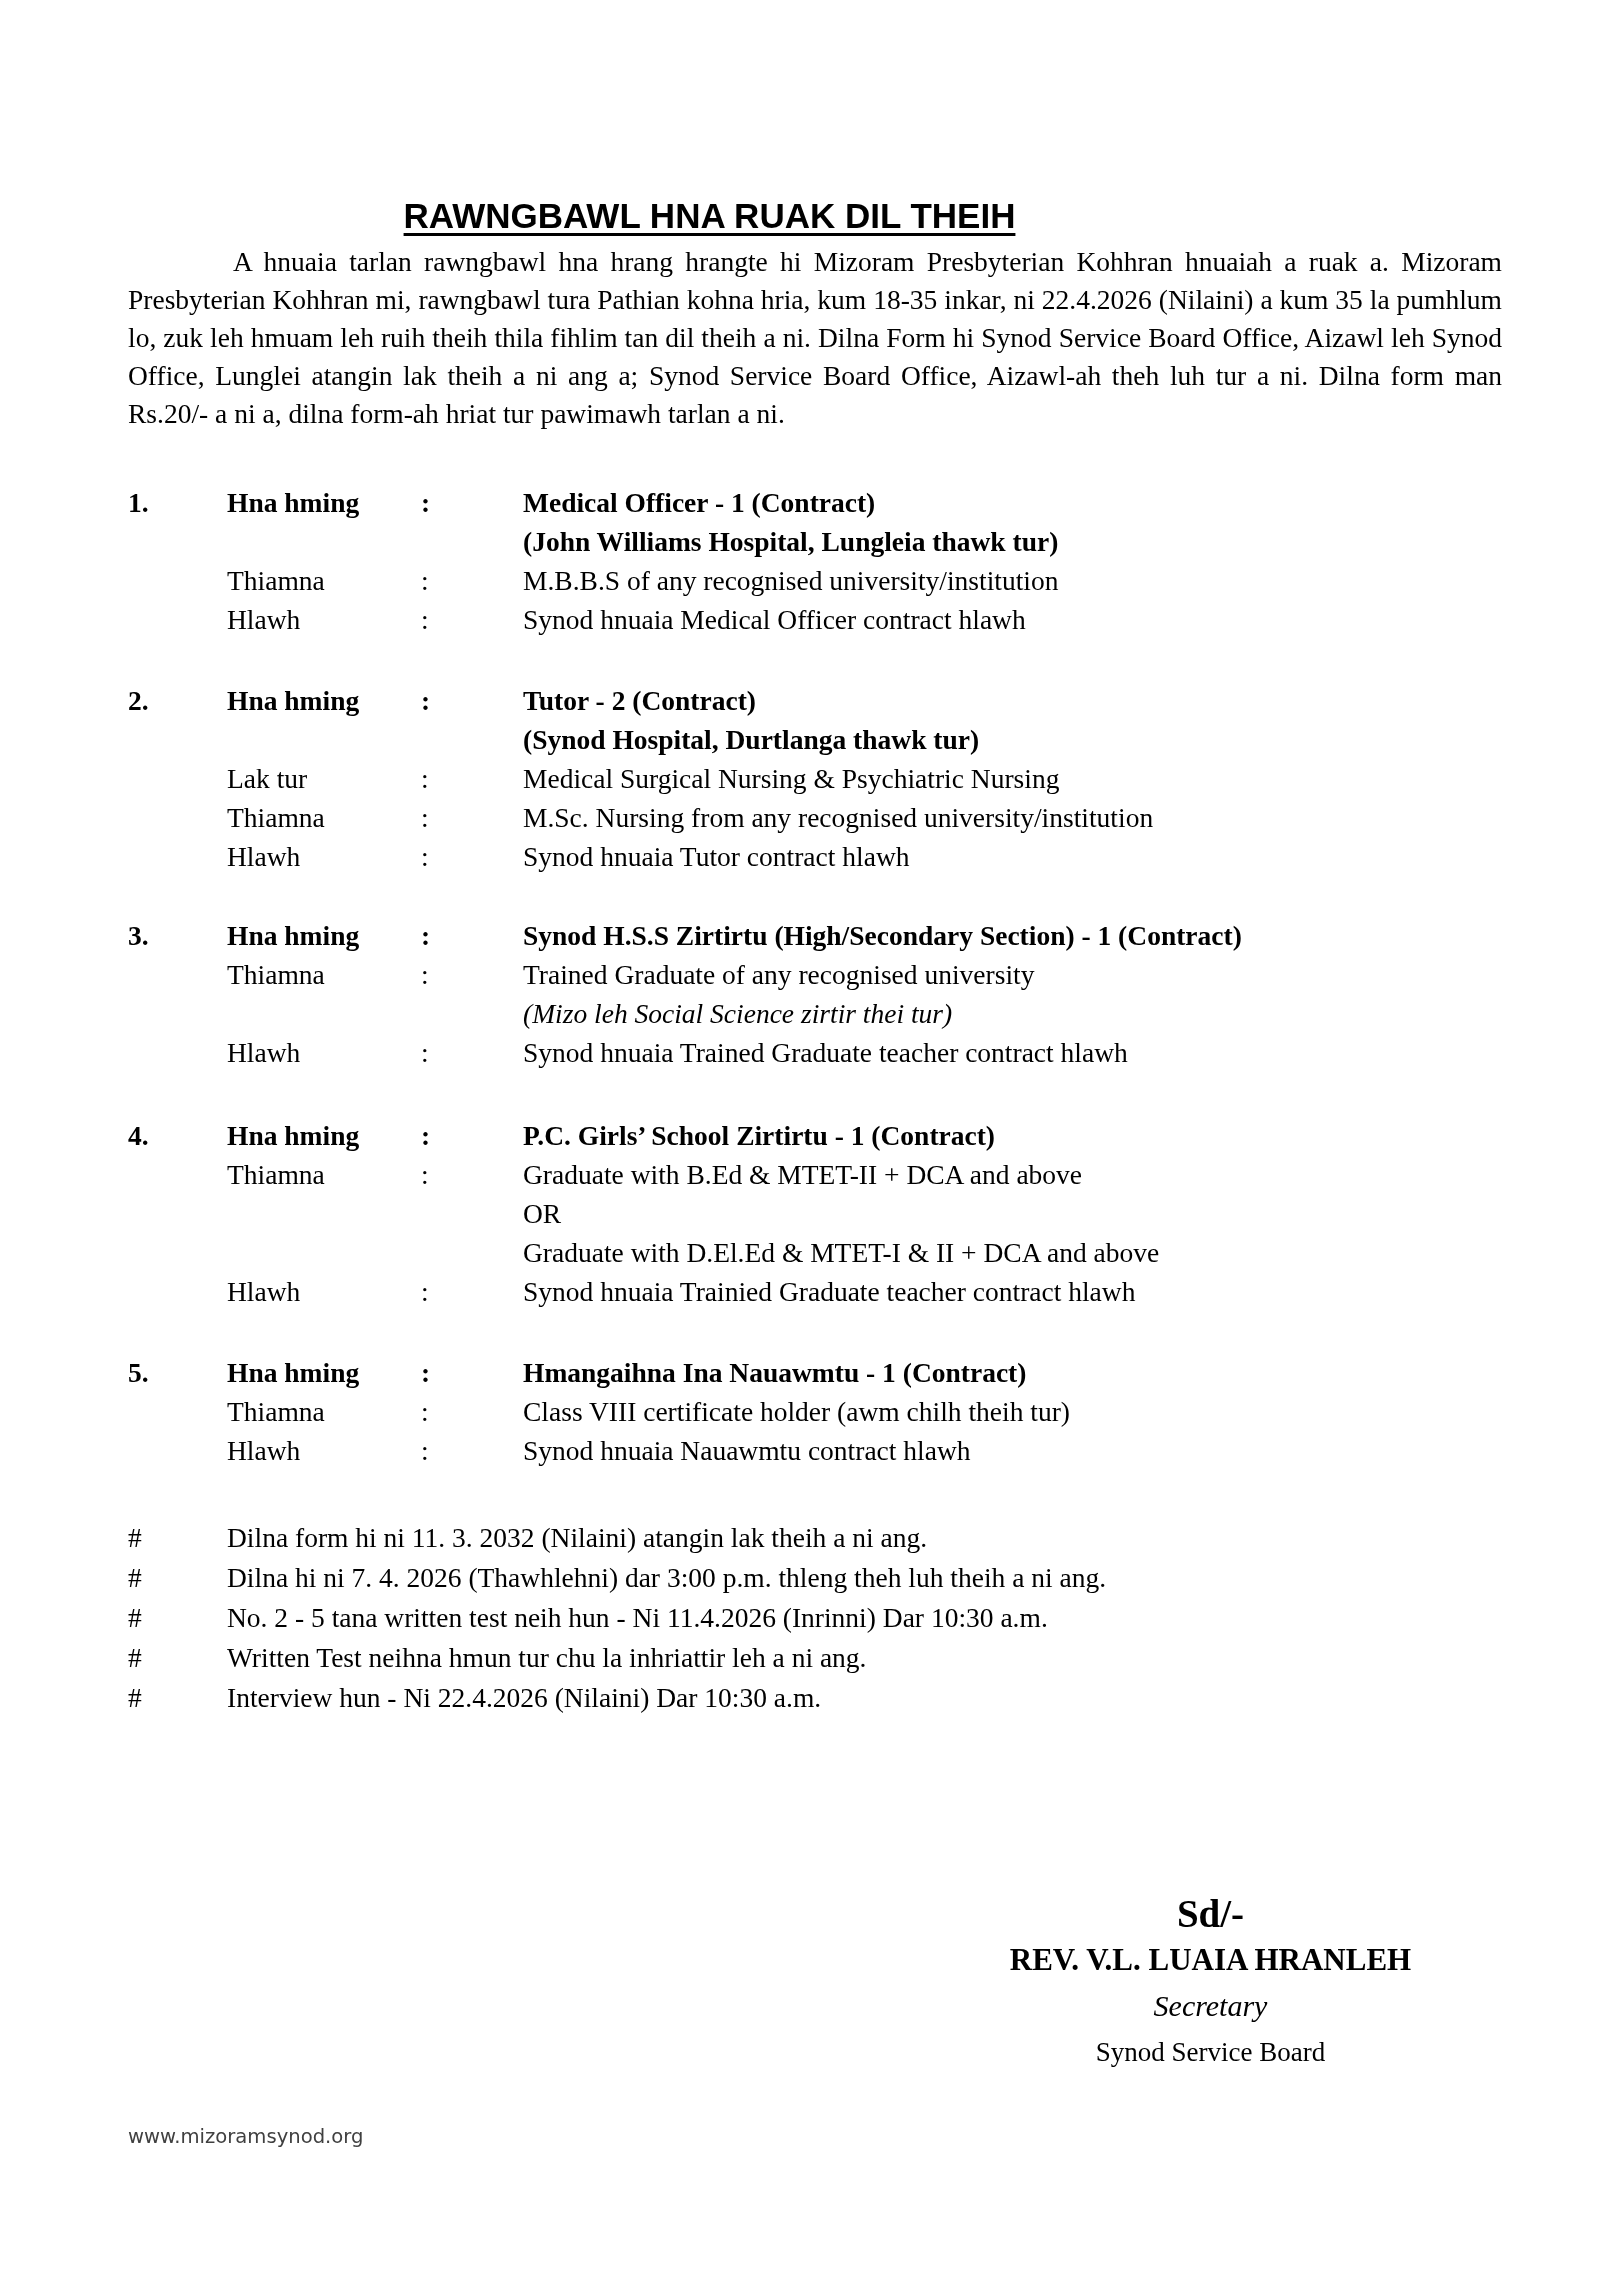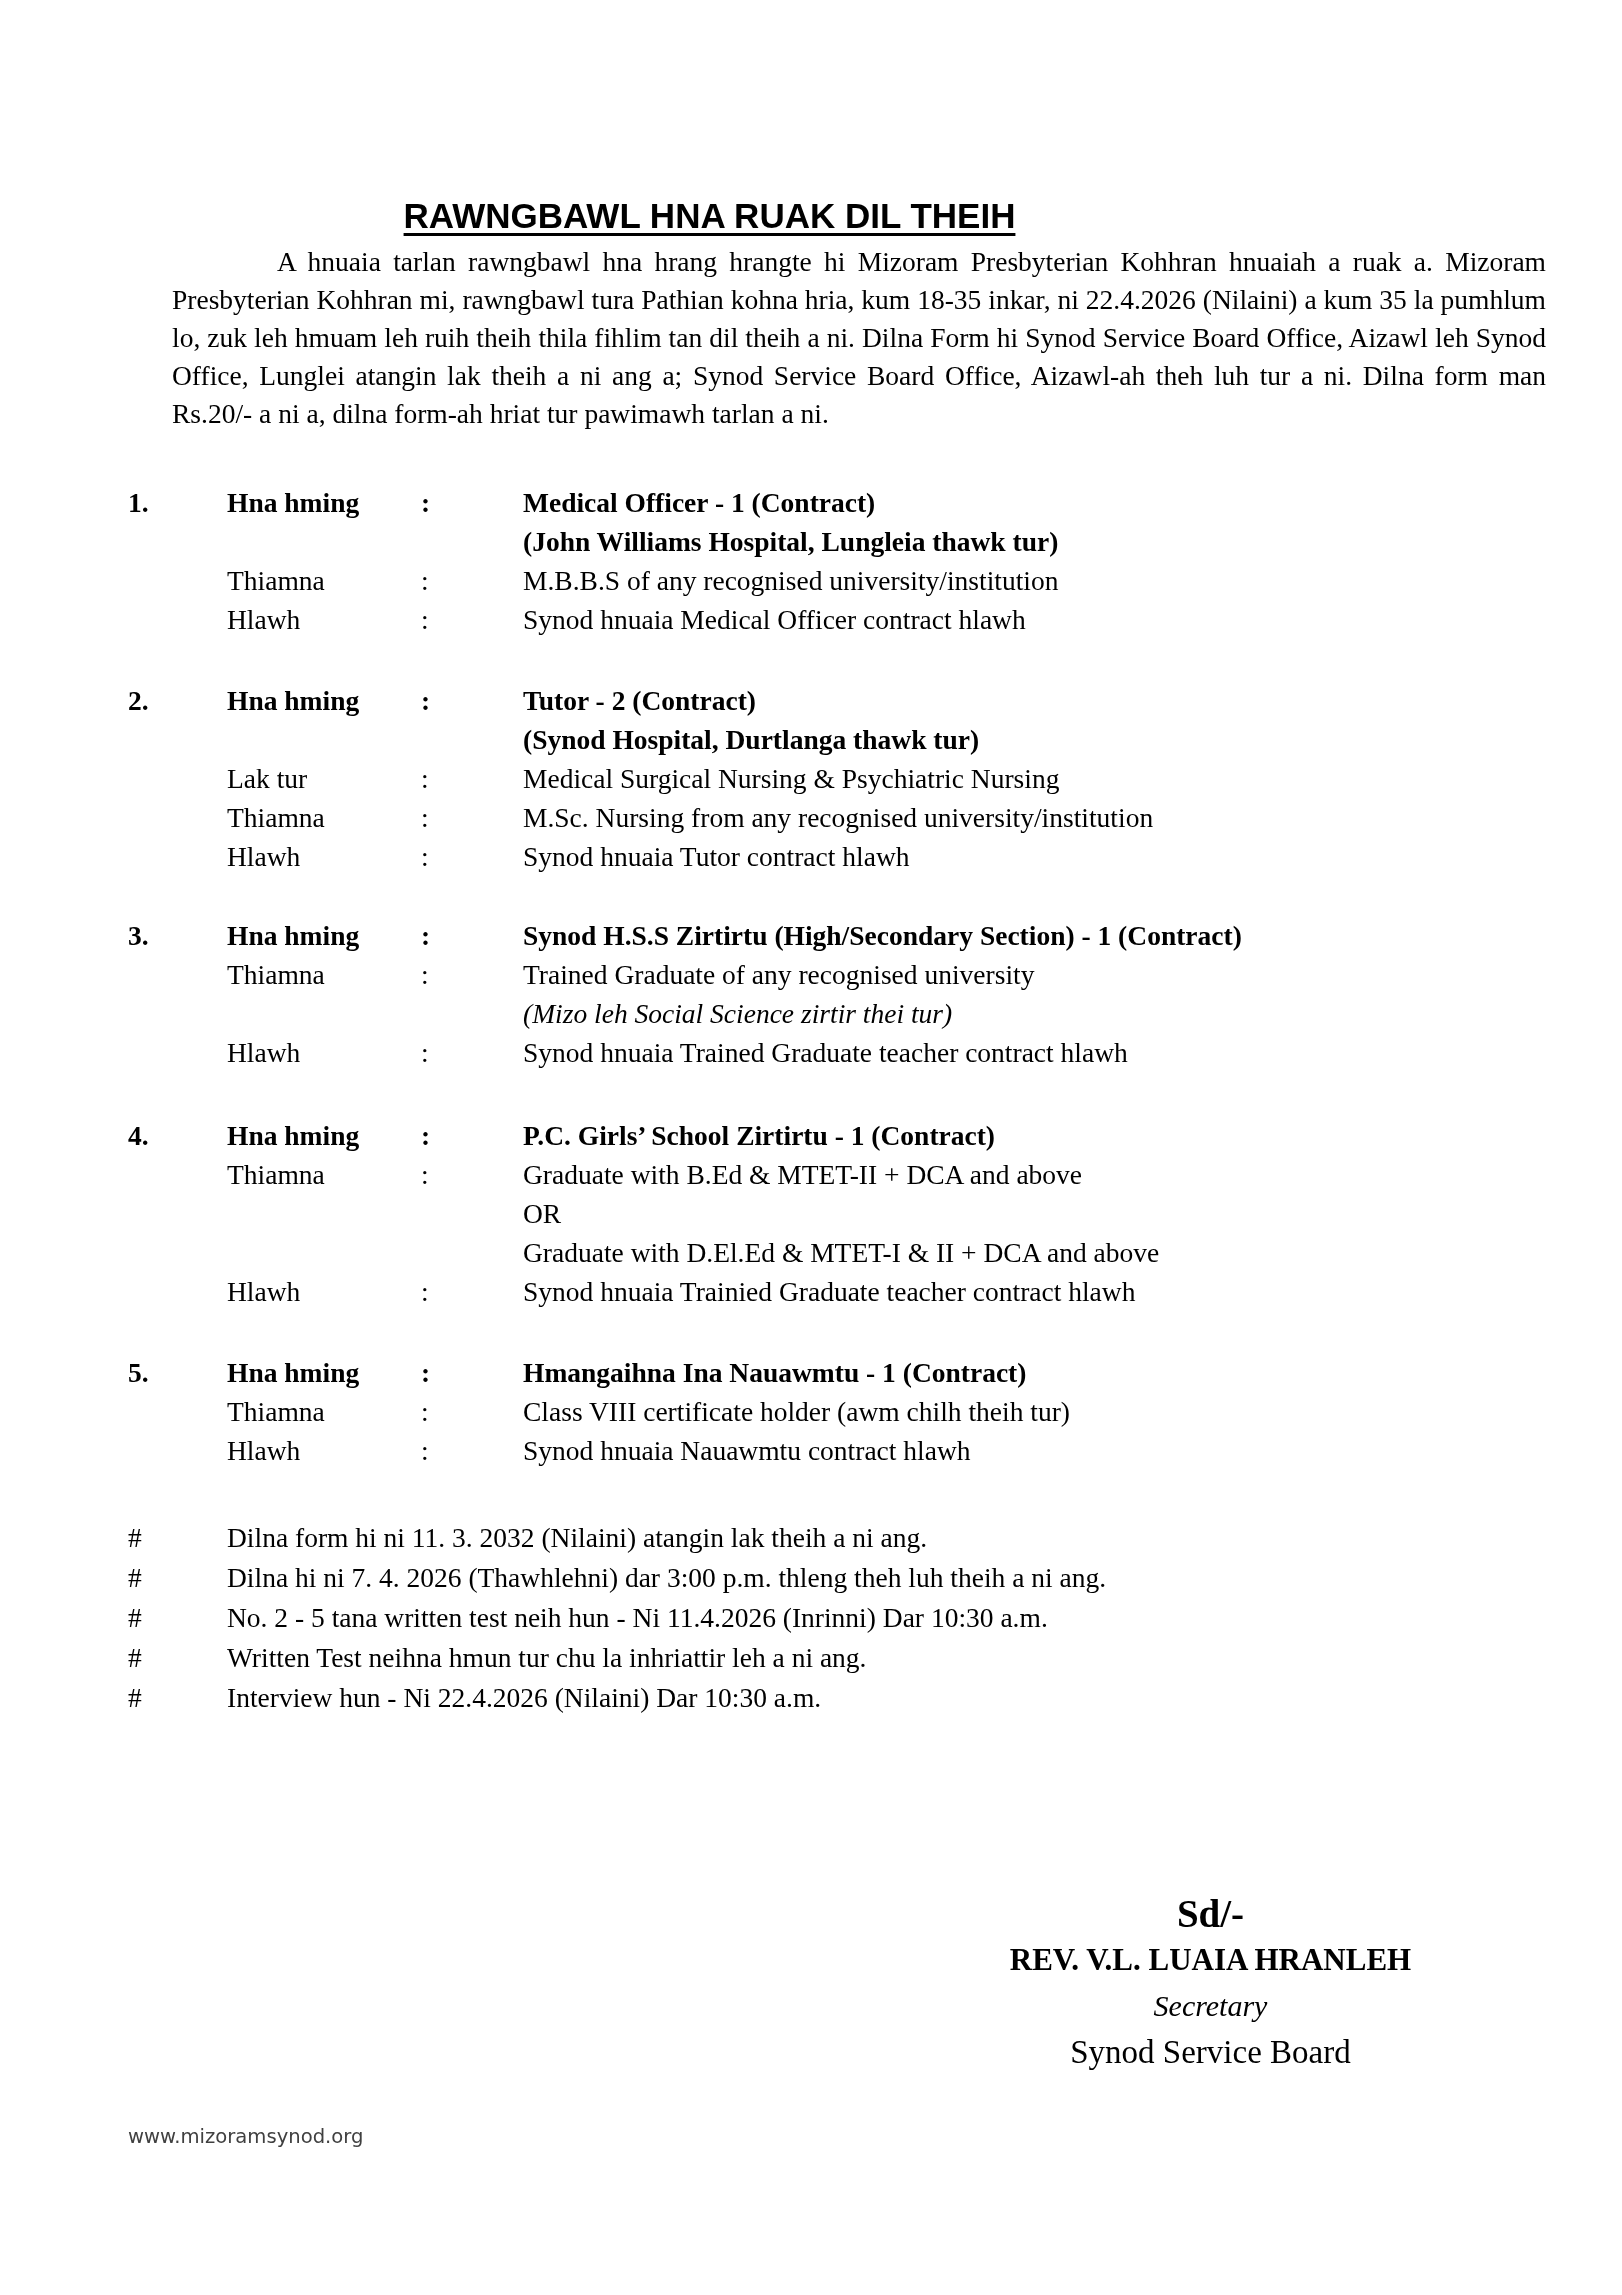--- a/index.html
+++ b/index.html
@@ -8,41 +8,41 @@
       font-family: "Liberation Serif", serif; color: #000;
     }
     .title {
       position: absolute; top: 196px; left: 0; width: 1419px; text-align: center;
       font-family: "Liberation Sans", sans-serif; font-weight: bold; font-size: 35px;
       letter-spacing: 0px;
     }
     .title span { text-decoration: underline; text-decoration-thickness: 3.3px; text-underline-offset: 5.2px; }
     .intro {
       position: absolute; top: 243px; left: 128px; width: 1374px;
-      font-size: 27.5px; line-height: 38px; text-align: justify; text-indent: 105px; margin-left: 44px;
+      font-size: 27.5px; line-height: 38px; text-align: justify; text-indent: 105px;
     }
     .section { position: absolute; left: 128px; width: 1374px; }
     .row { display: flex; font-size: 27.5px; line-height: 39px; height: 39px; }
     .c-num { width: 99px; flex: none; }
     .c-label { width: 194px; flex: none; }
     .c-colon { width: 102px; flex: none; }
     .c-val { flex: 1; }
     .bold { font-weight: bold; }
     .italic { font-style: italic; }
     .notes { position: absolute; left: 128px; top: 1518px; width: 1374px; }
     .note { display: flex; font-size: 27.5px; line-height: 40px; height: 40px; }
     .note .hash { width: 99px; flex: none; }
     .sig {
       position: absolute; left: 916px; width: 589px; top: 1891px; text-align: center;
       font-size: 30px; line-height: 46px;
     }
     .sig .sd { font-weight: bold; font-size: 39px; font-family: Liberation Serif, serif; }
     .sig .name { font-weight: bold; font-size: 31px; }
     .sig .role { font-style: italic; font-size: 30px; }
-    .sig .org { font-size: 33px; }
+    .sig .org { font-size: 27px; }
     .footer {
       position: absolute; left: 128px; top: 2125px;
       font-family: "DejaVu Sans", sans-serif; font-size: 19.6px; color: #404040;
     }
   </style>
 </head>
 <body>
 
 <div class="title">
   <span>RAWNGBAWL HNA RUAK DIL THEIH</span>

